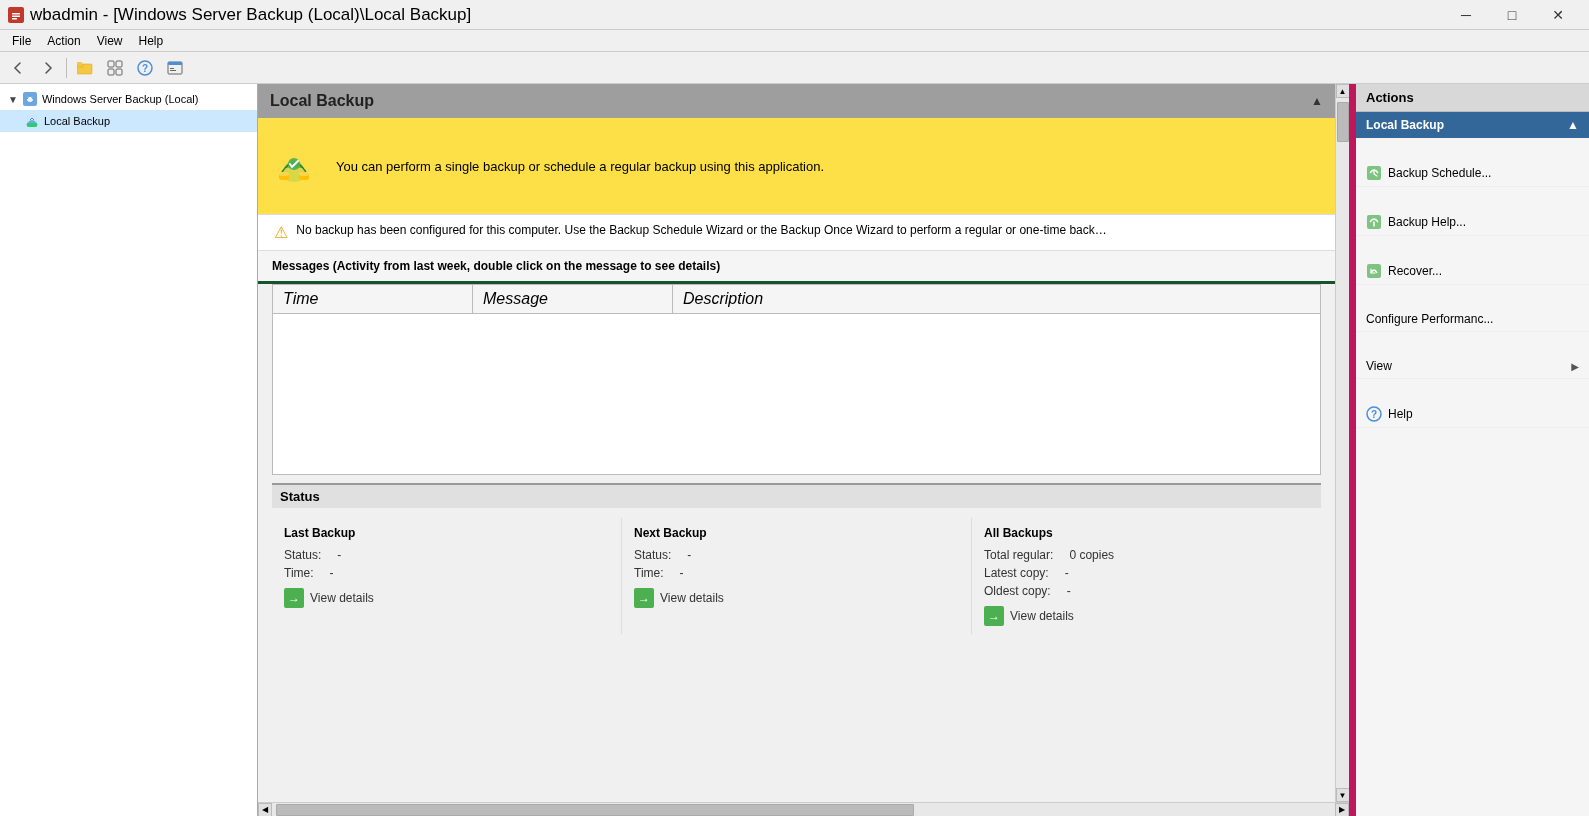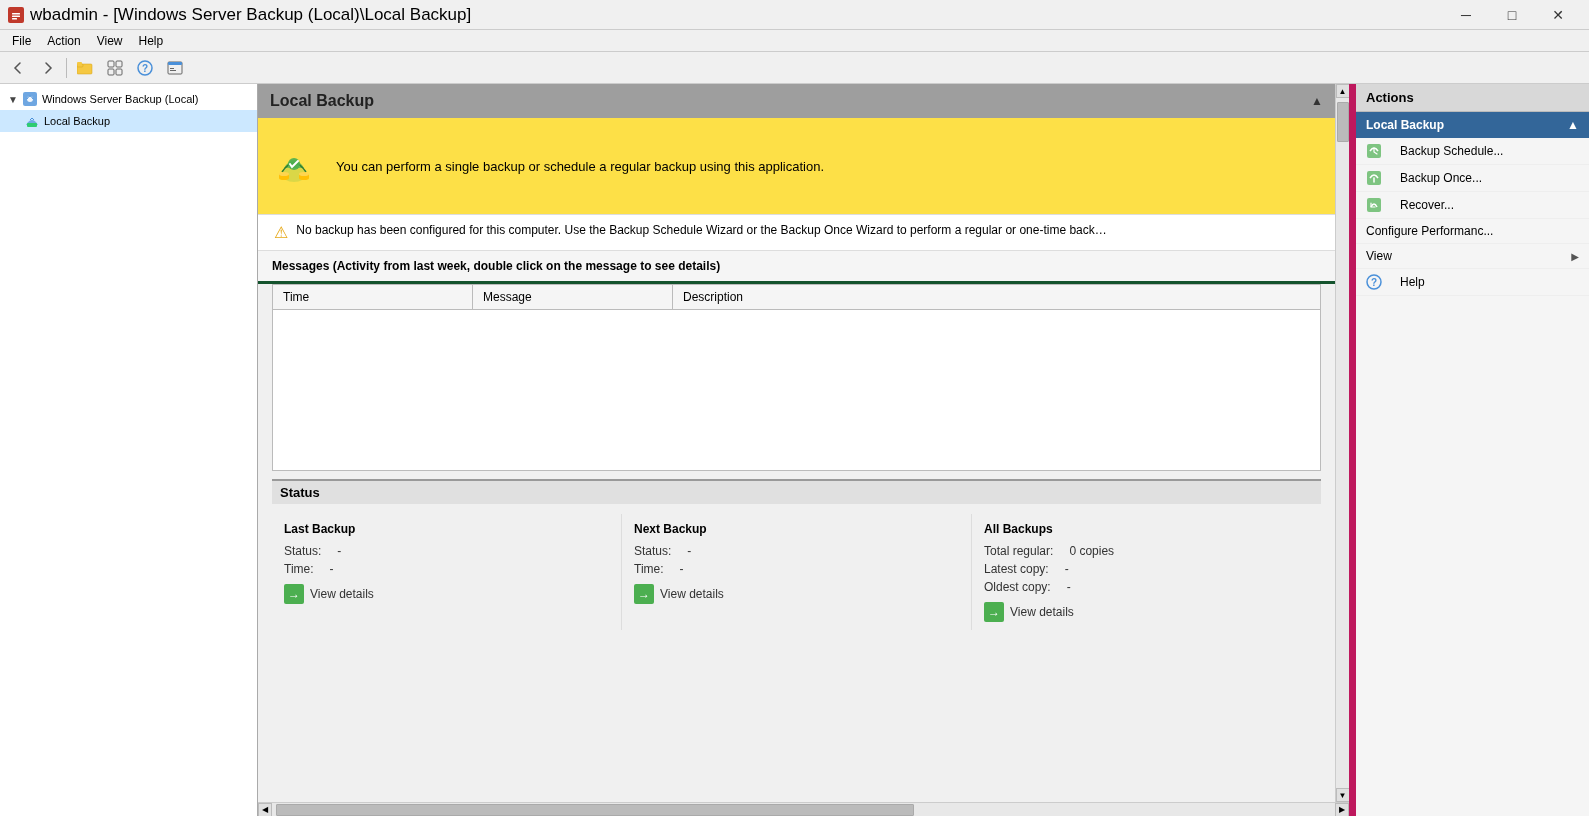--- a/index.html
+++ b/index.html
@@ -158,22 +158,23 @@
       border: 1px solid #bbb;
     }
     .messages-table-header {
       display: grid;
       grid-template-columns: 200px 200px 1fr;
       background: #f5f5f5;
       border-bottom: 1px solid #bbb;
     }
     .messages-table-header .col {
       padding: 5px 10px;
-      font-size: 12px;
+      font-size: 16px;
       border-right: 1px solid #bbb;
+      font-style: italic;
     }
     .messages-table-header .col:last-child { border-right: none; }
     .messages-body {
       height: 160px;
       background: white;
     }
 
     .status-section {
       padding: 0 14px 14px 14px;
       margin-top: 8px;
@@ -247,25 +248,26 @@
       padding: 6px 10px;
       font-weight: bold;
       font-size: 12px;
       display: flex;
       align-items: center;
       justify-content: space-between;
     }
     .action-item {
       display: flex;
       align-items: center;
-      gap: 18px;
+      gap: 6px;
       padding: 5px 10px;
       cursor: pointer;
       font-size: 12px;
       border-bottom: 1px solid #eee;
+      margin-top: 22px;
     }
     .action-arrow { font-size: 10px; color: #555; }
 
     
     .vert-scrollbar {
       width: 14px;
       background: #f0f0f0;
       border-left: 1px solid #ccc;
       display: flex;
       flex-direction: column;
@@ -589,21 +591,21 @@
       </svg>
       <span>Backup Schedule...</span>
     </div>
 
     <div class="action-item">
       <svg class="small-icon-svg" viewBox="0 0 16 16">
         <rect x="1" y="1" width="14" height="14" rx="2" fill="#4CAF50" opacity="0.7"></rect>
         <path d="M4 8 Q8 2 12 8" stroke="white" stroke-width="1.5" fill="none"></path>
         <path d="M8 8 L8 12" stroke="white" stroke-width="1.5" fill="none" stroke-linecap="round"></path>
       </svg>
-      <span>Backup Once...</span>
+      <span>Backup Help...</span>
     </div>
 
     <div class="action-item">
       <svg class="small-icon-svg" viewBox="0 0 16 16">
         <rect x="1" y="1" width="14" height="14" rx="2" fill="#4CAF50" opacity="0.7"></rect>
         <path d="M5 10 Q8 4 11 10" stroke="white" stroke-width="1.5" fill="none"></path>
         <path d="M5 6 L5 10 L9 10" stroke="white" stroke-width="1.2" fill="none" stroke-linecap="round"></path>
       </svg>
       <span>Recover...</span>
     </div>

